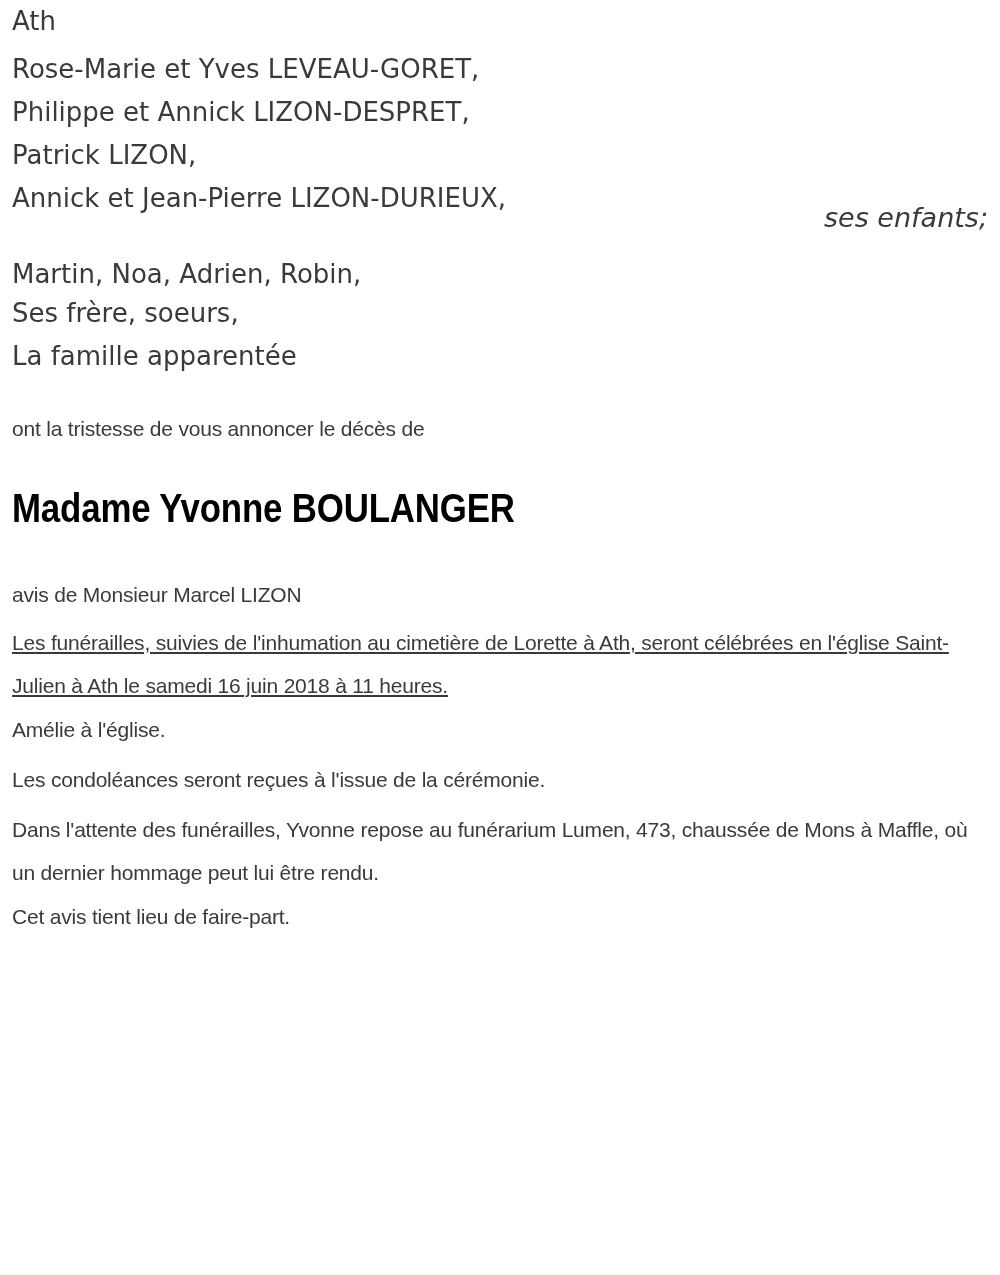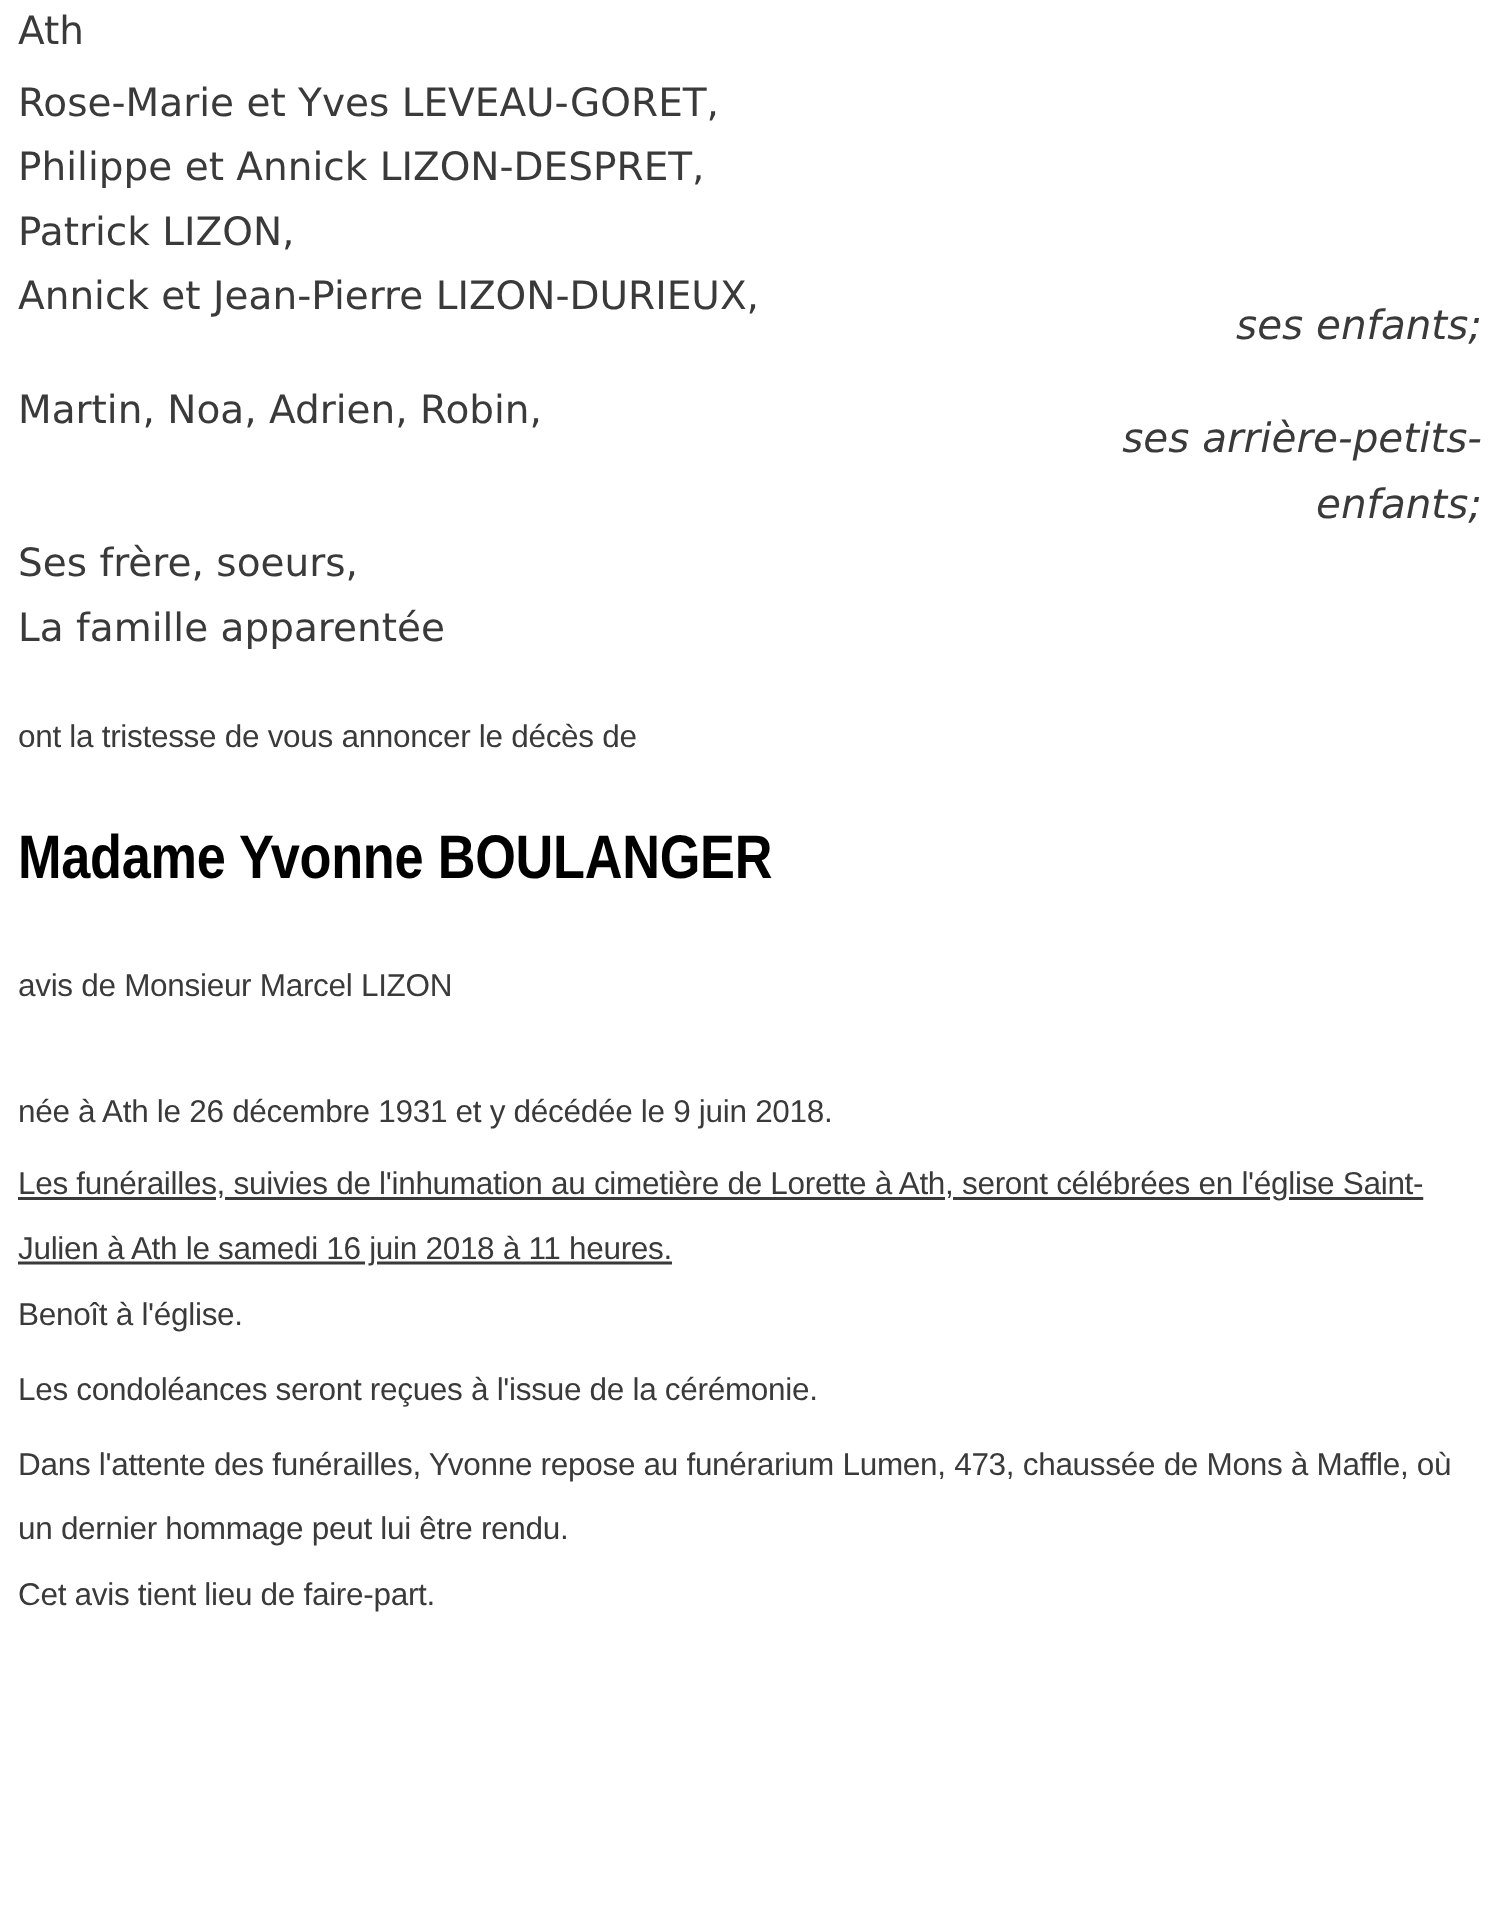--- a/index.html
+++ b/index.html
@@ -83,38 +83,36 @@
       <p class="name-line">Rose-Marie et Yves LEVEAU-GORET,</p>
       <p class="name-line">Philippe et Annick LIZON-DESPRET,</p>
       <p class="name-line">Patrick LIZON,</p>
       <p class="name-line">Annick et Jean-Pierre LIZON-DURIEUX,</p>
       <p class="role-label">ses enfants;</p>
     </div>
 
 
     <div class="group-great-grandchildren">
       <p class="name-line">Martin, Noa, Adrien, Robin,</p>
-      <p class="role-label great">ses arrière-petits-enfants;</p>
     </div>
 
     <div class="group-family">
       <p class="name-line">Ses frère, soeurs,</p>
       <p class="name-line">La famille apparentée</p>
     </div>
   </section>
 
   <section class="cond">
     <p class="intro">ont la tristesse de vous annoncer le décès de</p>
 
     <h1 class="deceased-heading">Madame Yvonne BOULANGER</h1>
 
     <p class="relation">avis de Monsieur Marcel LIZON</p>
 
-    <p class="birth-death">née à Ath le 26 décembre 1931 et y décédée le 9 juin 2018.</p>
 
     <p class="fp-0">Les funérailles, suivies de l'inhumation au cimetière de Lorette à Ath, seront célébrées en l'église Saint-Julien à Ath le samedi 16 juin 2018 à 11 heures.</p>
-    <p class="fp-1">Benoît à l'église.</p>
+    <p class="fp-1">Amélie à l'église.</p>
     <p class="fp-2">Les condoléances seront reçues à l'issue de la cérémonie.</p>
     <p class="fp-3">Dans l'attente des funérailles, Yvonne repose au funérarium Lumen, 473, chaussée de Mons à Maffle, où un dernier hommage peut lui être rendu.</p>
     <p class="fp-4">Cet avis tient lieu de faire-part.</p>
   </section>
 
 </main>
 
 </body></html>

